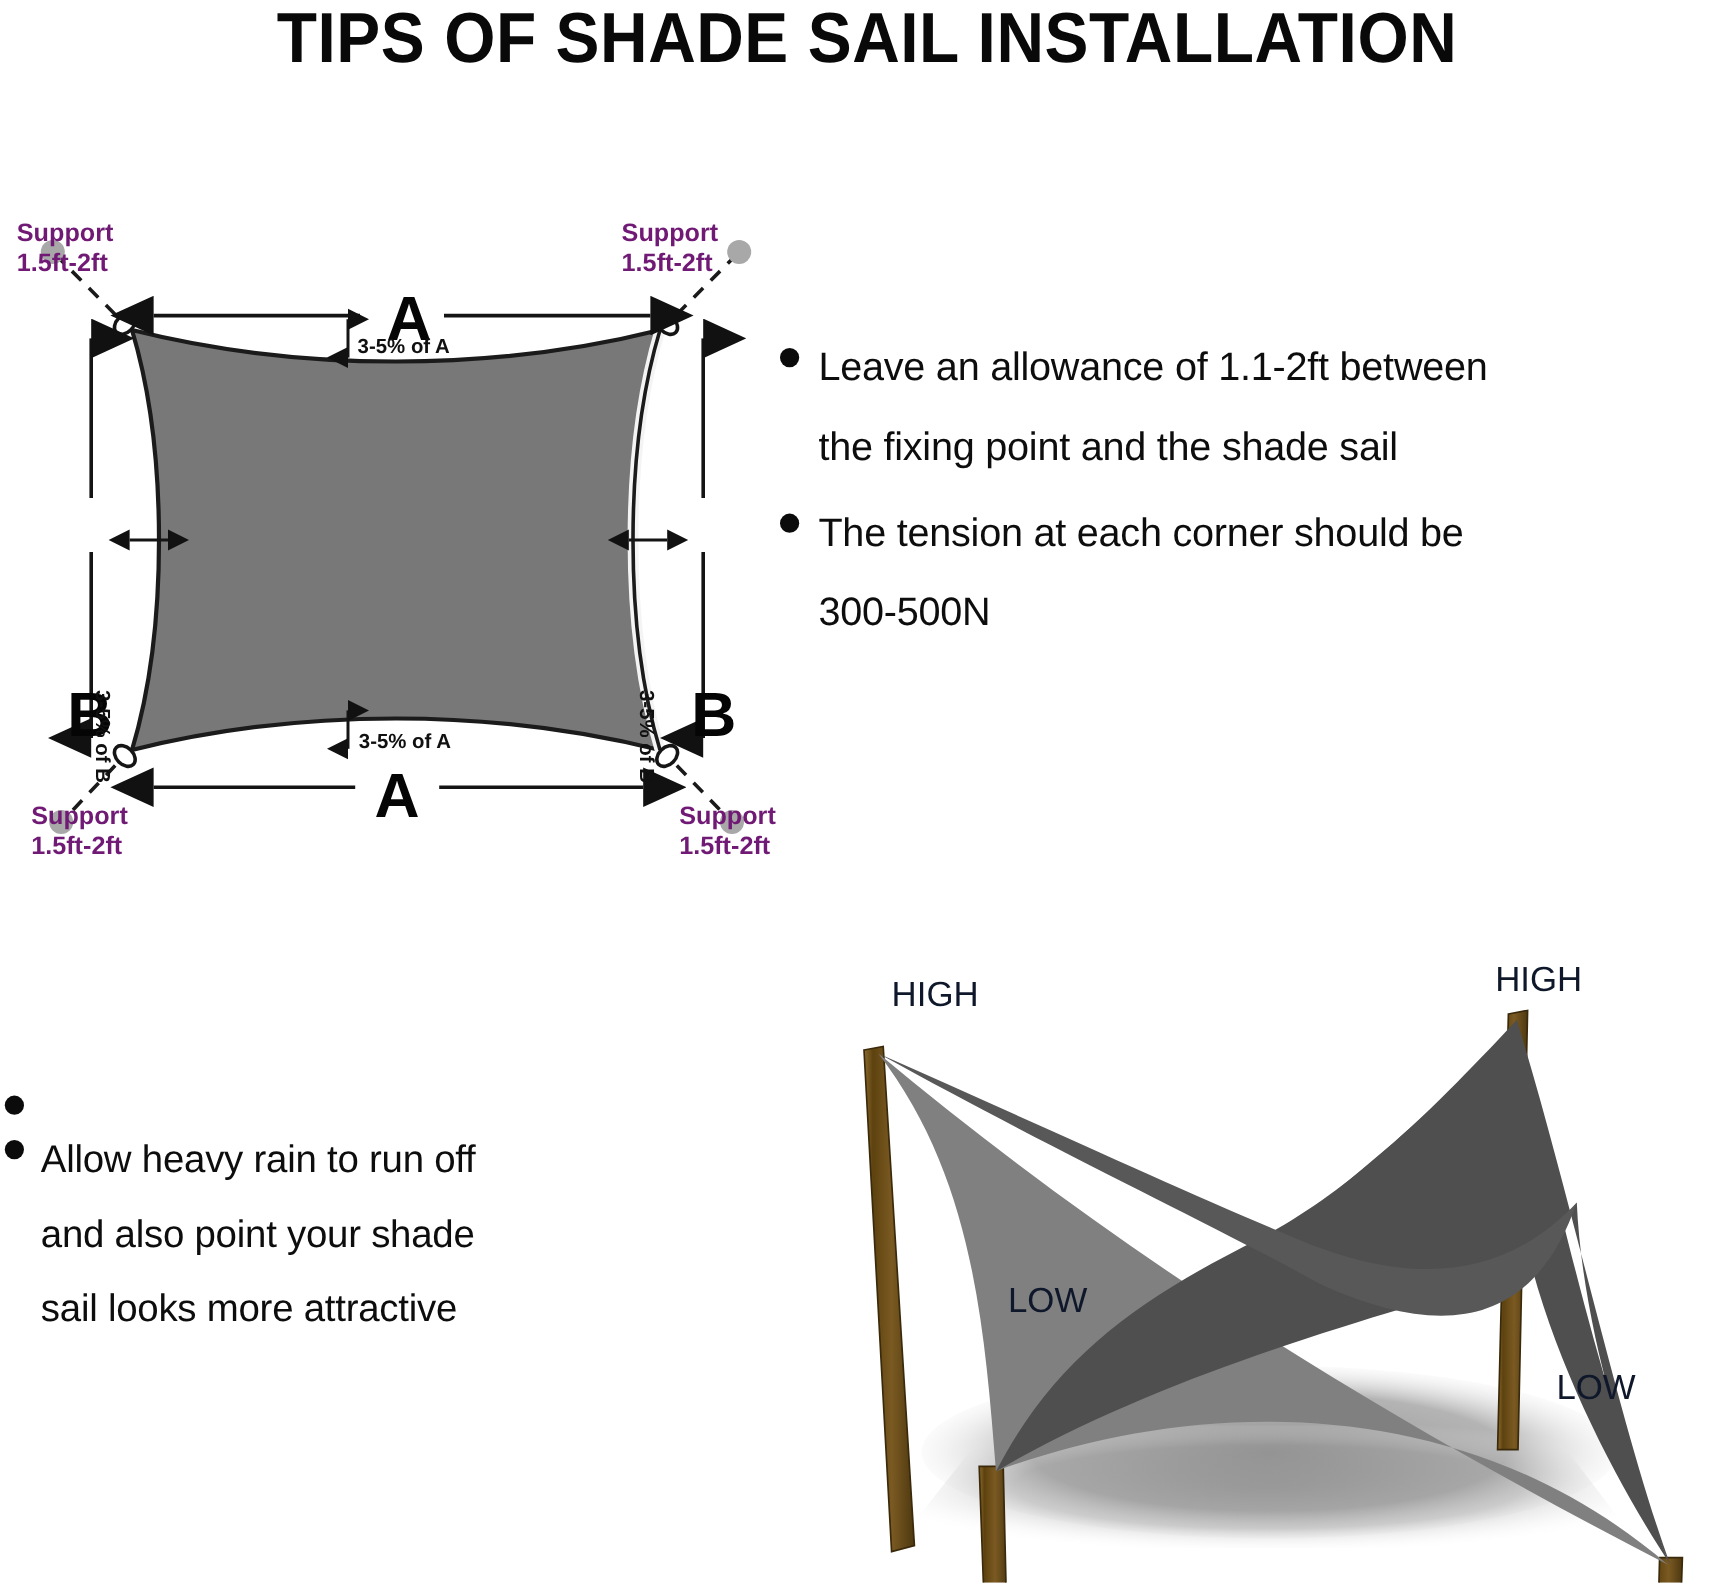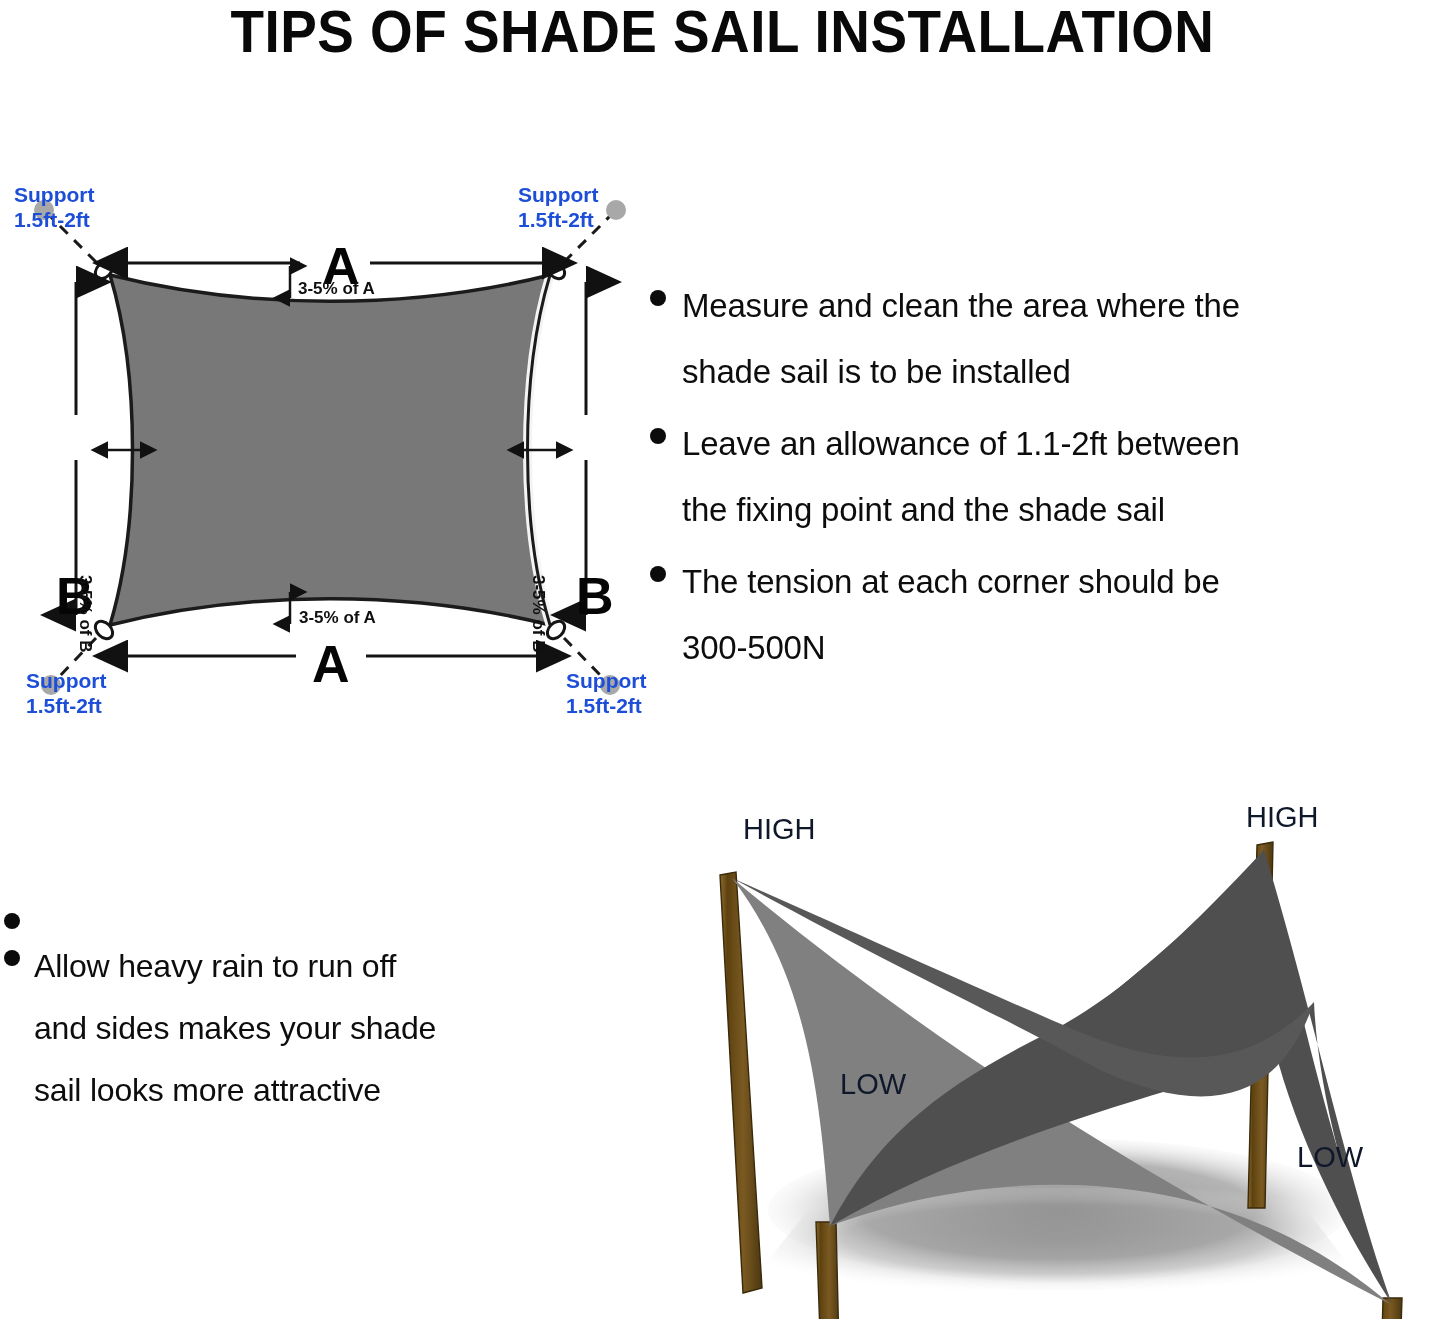--- a/index.html
+++ b/index.html
@@ -43,21 +43,21 @@
     height: 570px;
   }
   #rect-diagram svg { display: block; }
 
   .supp-label {
     position: absolute;
     font-family: "Liberation Sans", sans-serif;
     font-size: 21px;
     font-weight: 600;
     line-height: 25px;
-    color: #1d4ed8;
+    color: #701a75;
     white-space: nowrap;
   }
   .supp-tl { left: 14px;  top: 22px;  }
   .supp-tr { left: 518px; top: 22px;  }
   .supp-bl { left: 26px;  top: 508px; }
   .supp-br { left: 566px; top: 508px; }
 
   .big-letter {
     position: absolute;
     font-family: "Liberation Sans", sans-serif;
@@ -265,27 +265,20 @@
   <div class="big-letter letter-b-right">B</div>
 
   <div class="pct pct-top">3-5% of A</div>
   <div class="pct pct-bot">3-5% of A</div>
   <div class="pct pct-left">3-5% of B</div>
   <div class="pct pct-right">3-5% of B</div>
 </div>
 
 <div id="tips-list">
 
-  <div class="bullet-row">
-    <span class="bullet-dot"></span>
-    <span class="bullet-text">
-      <span>Measure and clean the area where the</span><br>
-      <span>shade sail is to be installed</span>
-    </span>
-  </div>
 
   <div class="bullet-row">
     <span class="bullet-dot"></span>
     <span class="bullet-text">
       <span>Leave an allowance of 1.1-2ft between</span><br>
       <span>the fixing point and the shade sail</span>
     </span>
   </div>
 
   <div class="bullet-row">
@@ -300,21 +293,21 @@
 <div id="style-list">
 
   <div class="bullet-row">
     <span class="bullet-dot"></span>
   </div>
 
   <div class="bullet-row">
     <span class="bullet-dot"></span>
     <span class="bullet-text">
       <span>Allow heavy rain to run off</span><br>
-      <span>and sides makes your shade</span><br>
+      <span>and also point your shade</span><br>
       <span>sail looks more attractive</span>
     </span>
   </div>
 </div>
 
 <div id="hyper-diagram">
 
   <svg width="795" height="549" viewBox="0 0 795 549">
     <defs>
       <linearGradient id="woodGrad" x1="0" y1="0" x2="1" y2="0">

